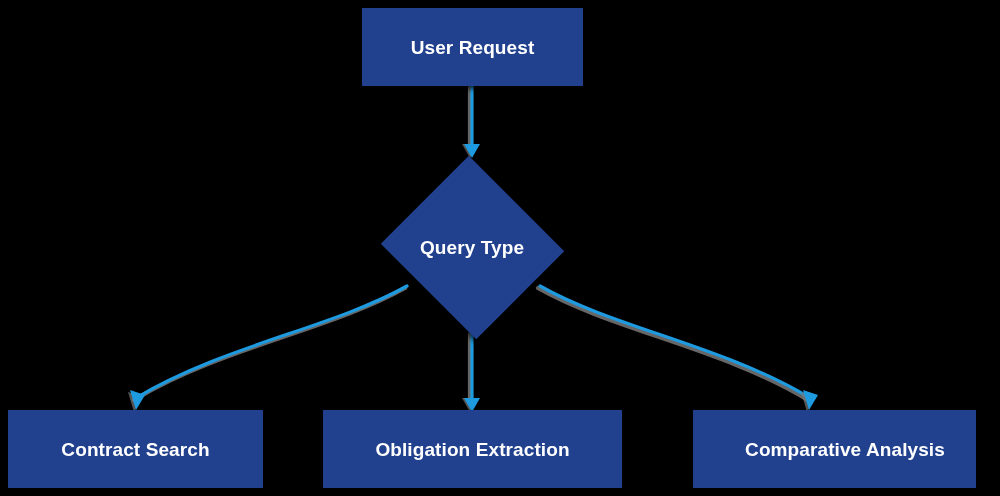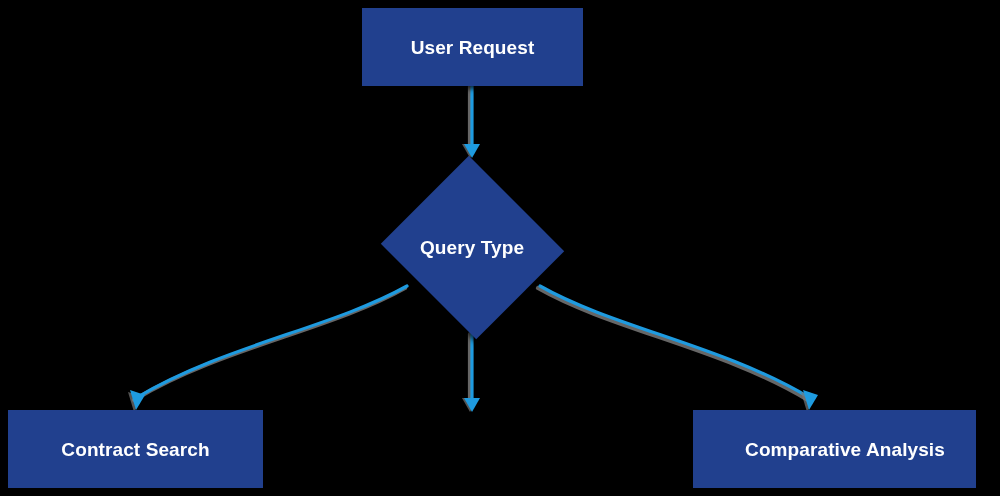--- a/index.html
+++ b/index.html
@@ -126,18 +126,21 @@
 
   <div class="node node-box" style="left:8px; top:410px; width:255px; height:78px;">
     <span class="node-label">Contract Search</span>
   </div>
 
   <div class="node node-diamond" style="left:377px; top:159px; width:190px; height:177px;">
     <div class="diamond-shape"></div>
     <span class="node-label diamond-label">Query Type</span>
   </div>
 
+  <div class="node node-box" style="left:323px; top:410px; width:299px; height:78px;">
+    <span class="node-label">Obligation Extraction</span>
+  </div>
 
   <div class="node node-box" style="left:685px; top:410px; width:304px; height:78px;margin-left:8px;">
     <span class="node-label">Comparative Analysis</span>
   </div>
 
 </div>
 
 </body></html>

